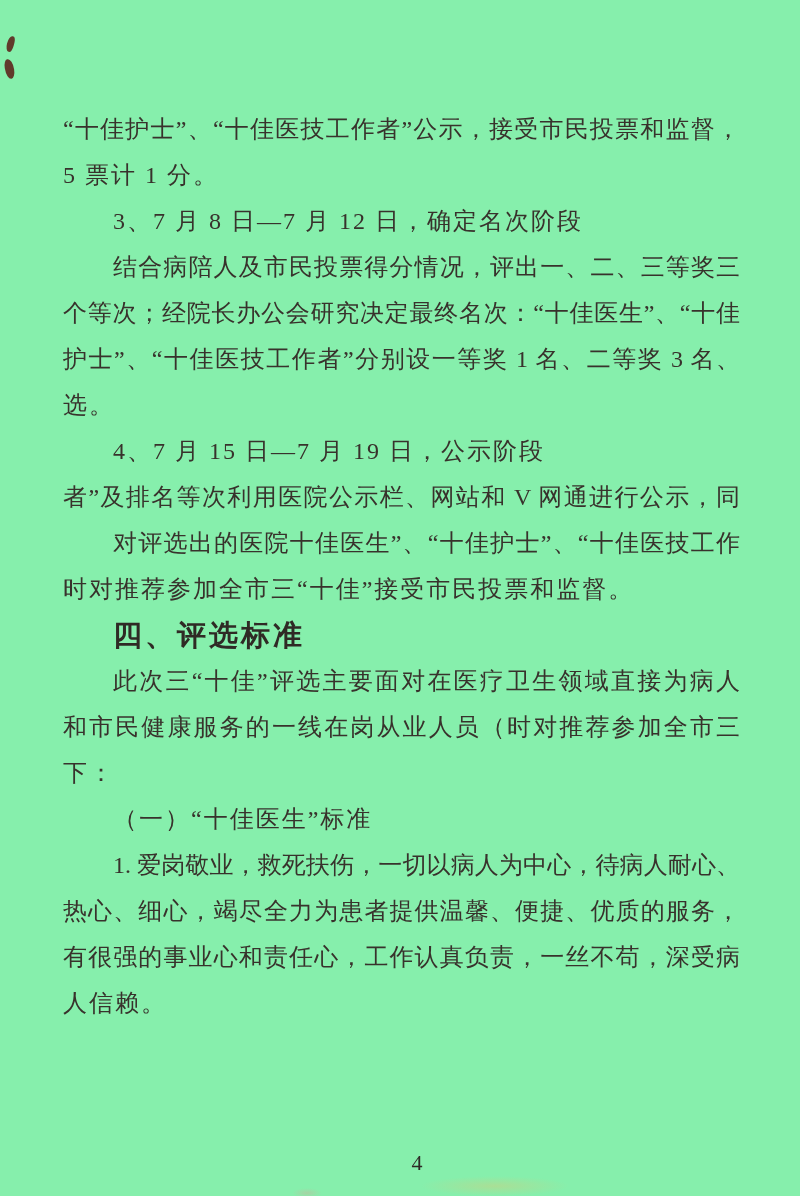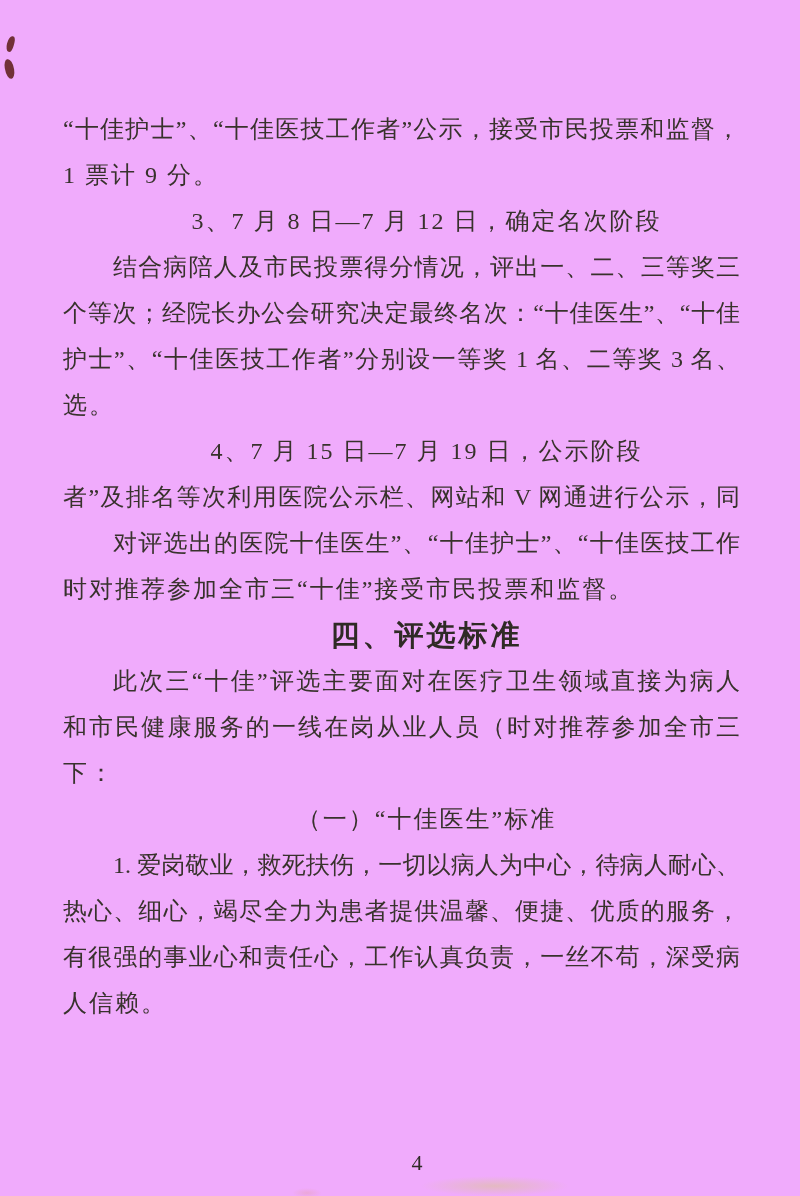--- a/index.html
+++ b/index.html
@@ -12,21 +12,21 @@
     position: relative;
     background: #ffffff;
     font-family: "Liberation Serif", serif;
     overflow: hidden;
   }
   .page {
     position: absolute;
     left: 0; top: 0;
     width: 800px;
     height: 1196px;
-    background: #f0abfc;
+    background: #86efac;
     overflow: hidden;
   }
   .text-block {
     position: absolute;
     left: 63px;
     top: 106px;
     width: 677px;
   }
   .doc-line {
     height: 46px;
@@ -38,21 +38,20 @@
   }
   .doc-line.justify {
     letter-spacing: 0;
     white-space: normal;
     text-align: justify;
     text-align-last: justify;
     overflow: hidden;
   }
   .doc-line.indent {
     padding-left: 50px;
-    text-align: center;
   }
   .doc-line.heading {
     font-family: "Liberation Sans", sans-serif;
     font-weight: bold;
     font-size: 29px;
     color: #2f2a25;
     letter-spacing: 3px;
   }
   .page-number {
     position: absolute;
@@ -96,21 +95,21 @@
 <body>
 
 <div class="page">
 
   <div class="ink-mark m1" style="background: rgb(90, 26, 20);"></div>
   <div class="ink-mark m2" style="background: rgb(90, 26, 20);"></div>
 
   <div class="text-block">
 
   <div class="doc-line justify">“十佳护士”、“十佳医技工作者”公示，接受市民投票和监督，</div>
-      <div class="doc-line">1 票计 9 分。</div>
+      <div class="doc-line">5 票计 1 分。</div>
       <div class="doc-line indent">3、7 月 8 日—7 月 12 日，确定名次阶段</div>
       <div class="doc-line indent justify">结合病陪人及市民投票得分情况，评出一、二、三等奖三</div>
       <div class="doc-line justify">个等次；经院长办公会研究决定最终名次：“十佳医生”、“十佳</div>
       <div class="doc-line justify">护士”、“十佳医技工作者”分别设一等奖 1 名、二等奖 3 名、</div>
       <div class="doc-line">选。</div>
       <div class="doc-line indent">4、7 月 15 日—7 月 19 日，公示阶段</div>
       <div class="doc-line justify">者”及排名等次利用医院公示栏、网站和 V 网通进行公示，同</div>
       <div class="doc-line indent justify">对评选出的医院十佳医生”、“十佳护士”、“十佳医技工作</div>
       <div class="doc-line">时对推荐参加全市三“十佳”接受市民投票和监督。</div>
       <div class="doc-line indent heading">四、评选标准</div>

